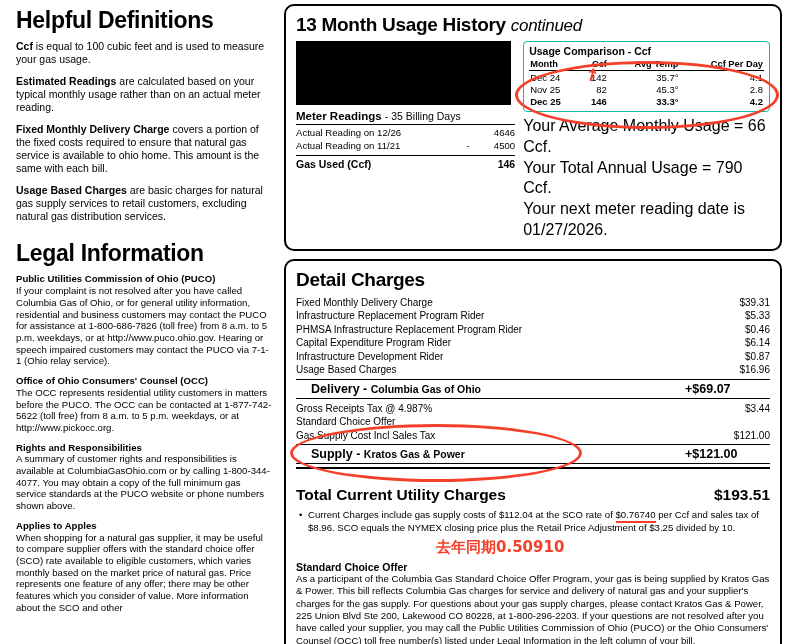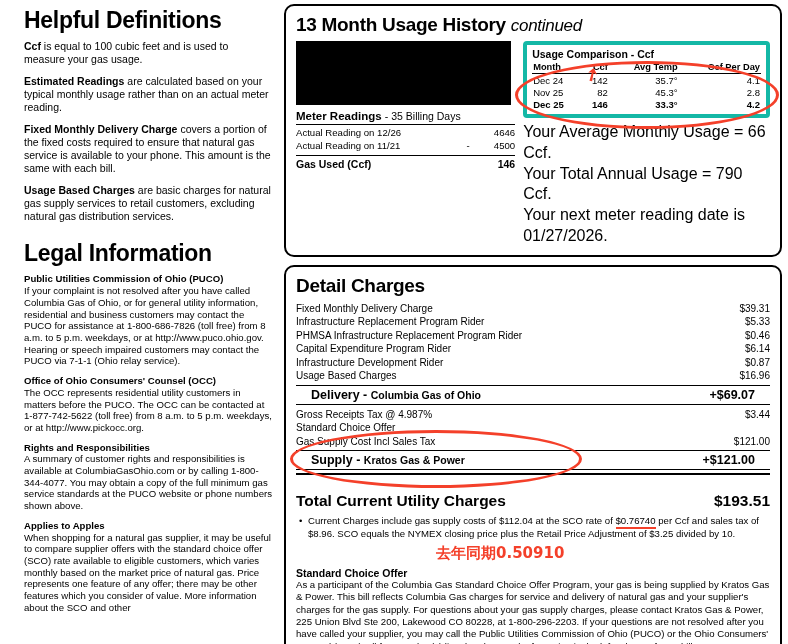--- a/index.html
+++ b/index.html
@@ -18,21 +18,21 @@
   .page {
     width: 788px;
     height: 644px;
     position: relative;
     display: flex;
     box-sizing: border-box;
   }
   
   .left-col {
     width: 282px;
-    padding: 6px 10px 0 24px;
+    padding: 6px 10px 0 16px;
     box-sizing: border-box;
   }
   .col-title {
     font-size: 23px;
     font-weight: bold;
     letter-spacing: -0.3px;
     margin: 2px 0 8px 0;
     line-height: 1.05;
   }
   .col-title.second {
@@ -124,21 +124,21 @@
     gap: 43px;
   }
   .gas-used .lbl { flex: 1; }
   .gas-used .val { width: 34px; text-align: right; }
 
   .usage-right {
     width: 250px;
     position: relative;
   }
   .cmp-box {
-    border: 4px solid #14b8a6;
+    border: 1px solid #14b8a6;
     border-radius: 4px;
     padding: 3px 5px 4px 5px;
     box-sizing: border-box;
   }
   .cmp-title {
     font-size: 10.5px;
     font-weight: bold;
     margin-bottom: 2px;
   }
   table.cmp {
@@ -191,21 +191,21 @@
     display: flex;
     font-size: 12.5px;
     font-weight: bold;
     border-top: 1px solid #000;
     border-bottom: 1px solid #000;
     padding: 2px 15px;
     margin: 2px 0 3px 0;
   }
   .dc-total .lbl { flex: 1; }
   .dc-total .lbl span.sub { font-size: 10.5px; font-weight: bold;}
-  .dc-total .amt { width: 70px; text-align: right; }
+  .dc-total .amt { width: 70px; text-align: left; }
   .dc-grand {
     display: flex;
     font-size: 15.5px;
     font-weight: bold;
     border-top: 2px solid #000;
     padding-top: 17px;
     margin-top: 3px;
   }
   .dc-grand .lbl { flex: 1; }
   .dc-grand .amt { width: 80px; text-align: right; }
@@ -258,21 +258,21 @@
   <div class="left-col">
     <div class="col-title">Helpful Definitions</div>
 
     <div class="def-block">
       <b>Ccf</b><span> is equal to 100 cubic feet and is used to measure your gas usage.</span>
     </div>
     <div class="def-block">
       <b>Estimated Readings</b><span> are calculated based on your typical monthly usage rather than on an actual meter reading.</span>
     </div>
     <div class="def-block">
-      <b>Fixed Monthly Delivery Charge</b><span> covers a portion of the fixed costs required to ensure that natural gas service is available to your phone. This amount is the same with each bill.</span>
+      <b>Fixed Monthly Delivery Charge</b><span> covers a portion of the fixed costs required to ensure that natural gas service is available to ohio home. This amount is the same with each bill.</span>
     </div>
     <div class="def-block">
       <b>Usage Based Charges</b><span> are basic charges for natural gas supply services to retail customers, excluding natural gas distribution services.</span>
     </div>
 
     <div class="col-title second">Legal Information</div>
 
     <div class="legal-block">
       <span class="legal-head">Public Utilities Commission of Ohio (PUCO)</span>
       <span>If your complaint is not resolved after you have called Columbia Gas of Ohio, or for general utility information, residential and business customers may contact the PUCO for assistance at 1-800-686-7826 (toll free) from 8 a.m. to 5 p.m. weekdays, or at http://www.puco.ohio.gov. Hearing or speech impaired customers may contact the PUCO via 7-1-1 (Ohio relay service).</span>

